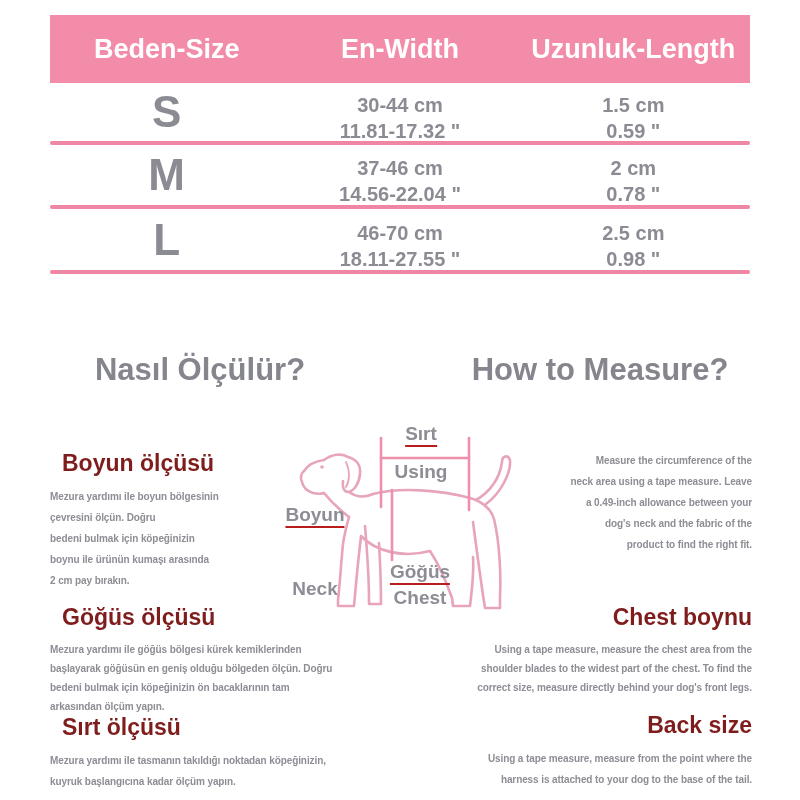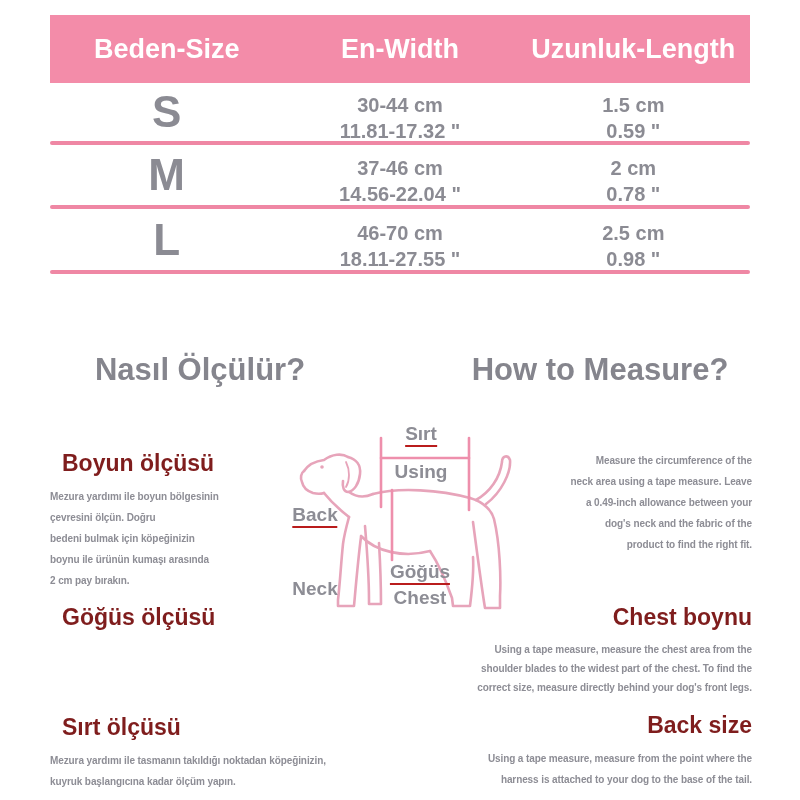--- a/index.html
+++ b/index.html
@@ -84,20 +84,24 @@
 <div class="tr-section" style="top:450px;width:270px;">
   <div class="sec-heading">Boyun ölçüsü</div>
   <div class="body-text">Mezura yardımı ile boyun bölgesinin
 çevresini ölçün. Doğru
 bedeni bulmak için köpeğinizin
 boynu ile ürünün kumaşı arasında
 2 cm pay bırakın.</div>
 </div>
 <div class="tr-section" style="top:604px;width:410px;">
   <div class="sec-heading">Göğüs ölçüsü</div>
+  <div class="body-text" style="line-height:19px;">Mezura yardımı ile göğüs bölgesi kürek kemiklerinden
+başlayarak göğüsün en geniş olduğu bölgeden ölçün. Doğru
+bedeni bulmak için köpeğinizin ön bacaklarının tam
+arkasından ölçüm yapın.</div>
 </div>
 <div class="tr-section" style="top:714px;width:420px;">
   <div class="sec-heading">Sırt ölçüsü</div>
   <div class="body-text">Mezura yardımı ile tasmanın takıldığı noktadan köpeğinizin,
 kuyruk başlangıcına kadar ölçüm yapın.</div>
 </div>
 
 <div class="en-section" style="top:450px;width:290px;">
   <div class="body-text">Measure the circumference of the
 neck area using a tape measure. Leave
@@ -150,17 +154,17 @@
     </g>
     <g fill="none" stroke="#ee8fac" stroke-width="2.6" stroke-linecap="round">
       <path d="M101 28 L101 97"></path>
       <path d="M189 28 L189 100"></path>
       <path d="M101 48 L189 48"></path>
       <path d="M112 80 L112 150"></path>
     </g>
   </svg>
   <div class="dg-label u" style="left:141px;top:14px;">Sırt</div>
   <div class="dg-label" style="left:141px;top:52px;">Using</div>
-  <div class="dg-label u" style="left:35px;top:95px;">Back</div>
+  <div class="dg-label u" style="left:35px;top:95px;">Boyun</div>
   <div class="dg-label" style="left:35px;top:121px;margin-top:48px;">Neck</div>
   <div class="dg-label u" style="left:140px;top:152px;">Göğüs</div>
   <div class="dg-label" style="left:140px;top:178px;">Chest</div>
 </div>
 
 </body></html>

